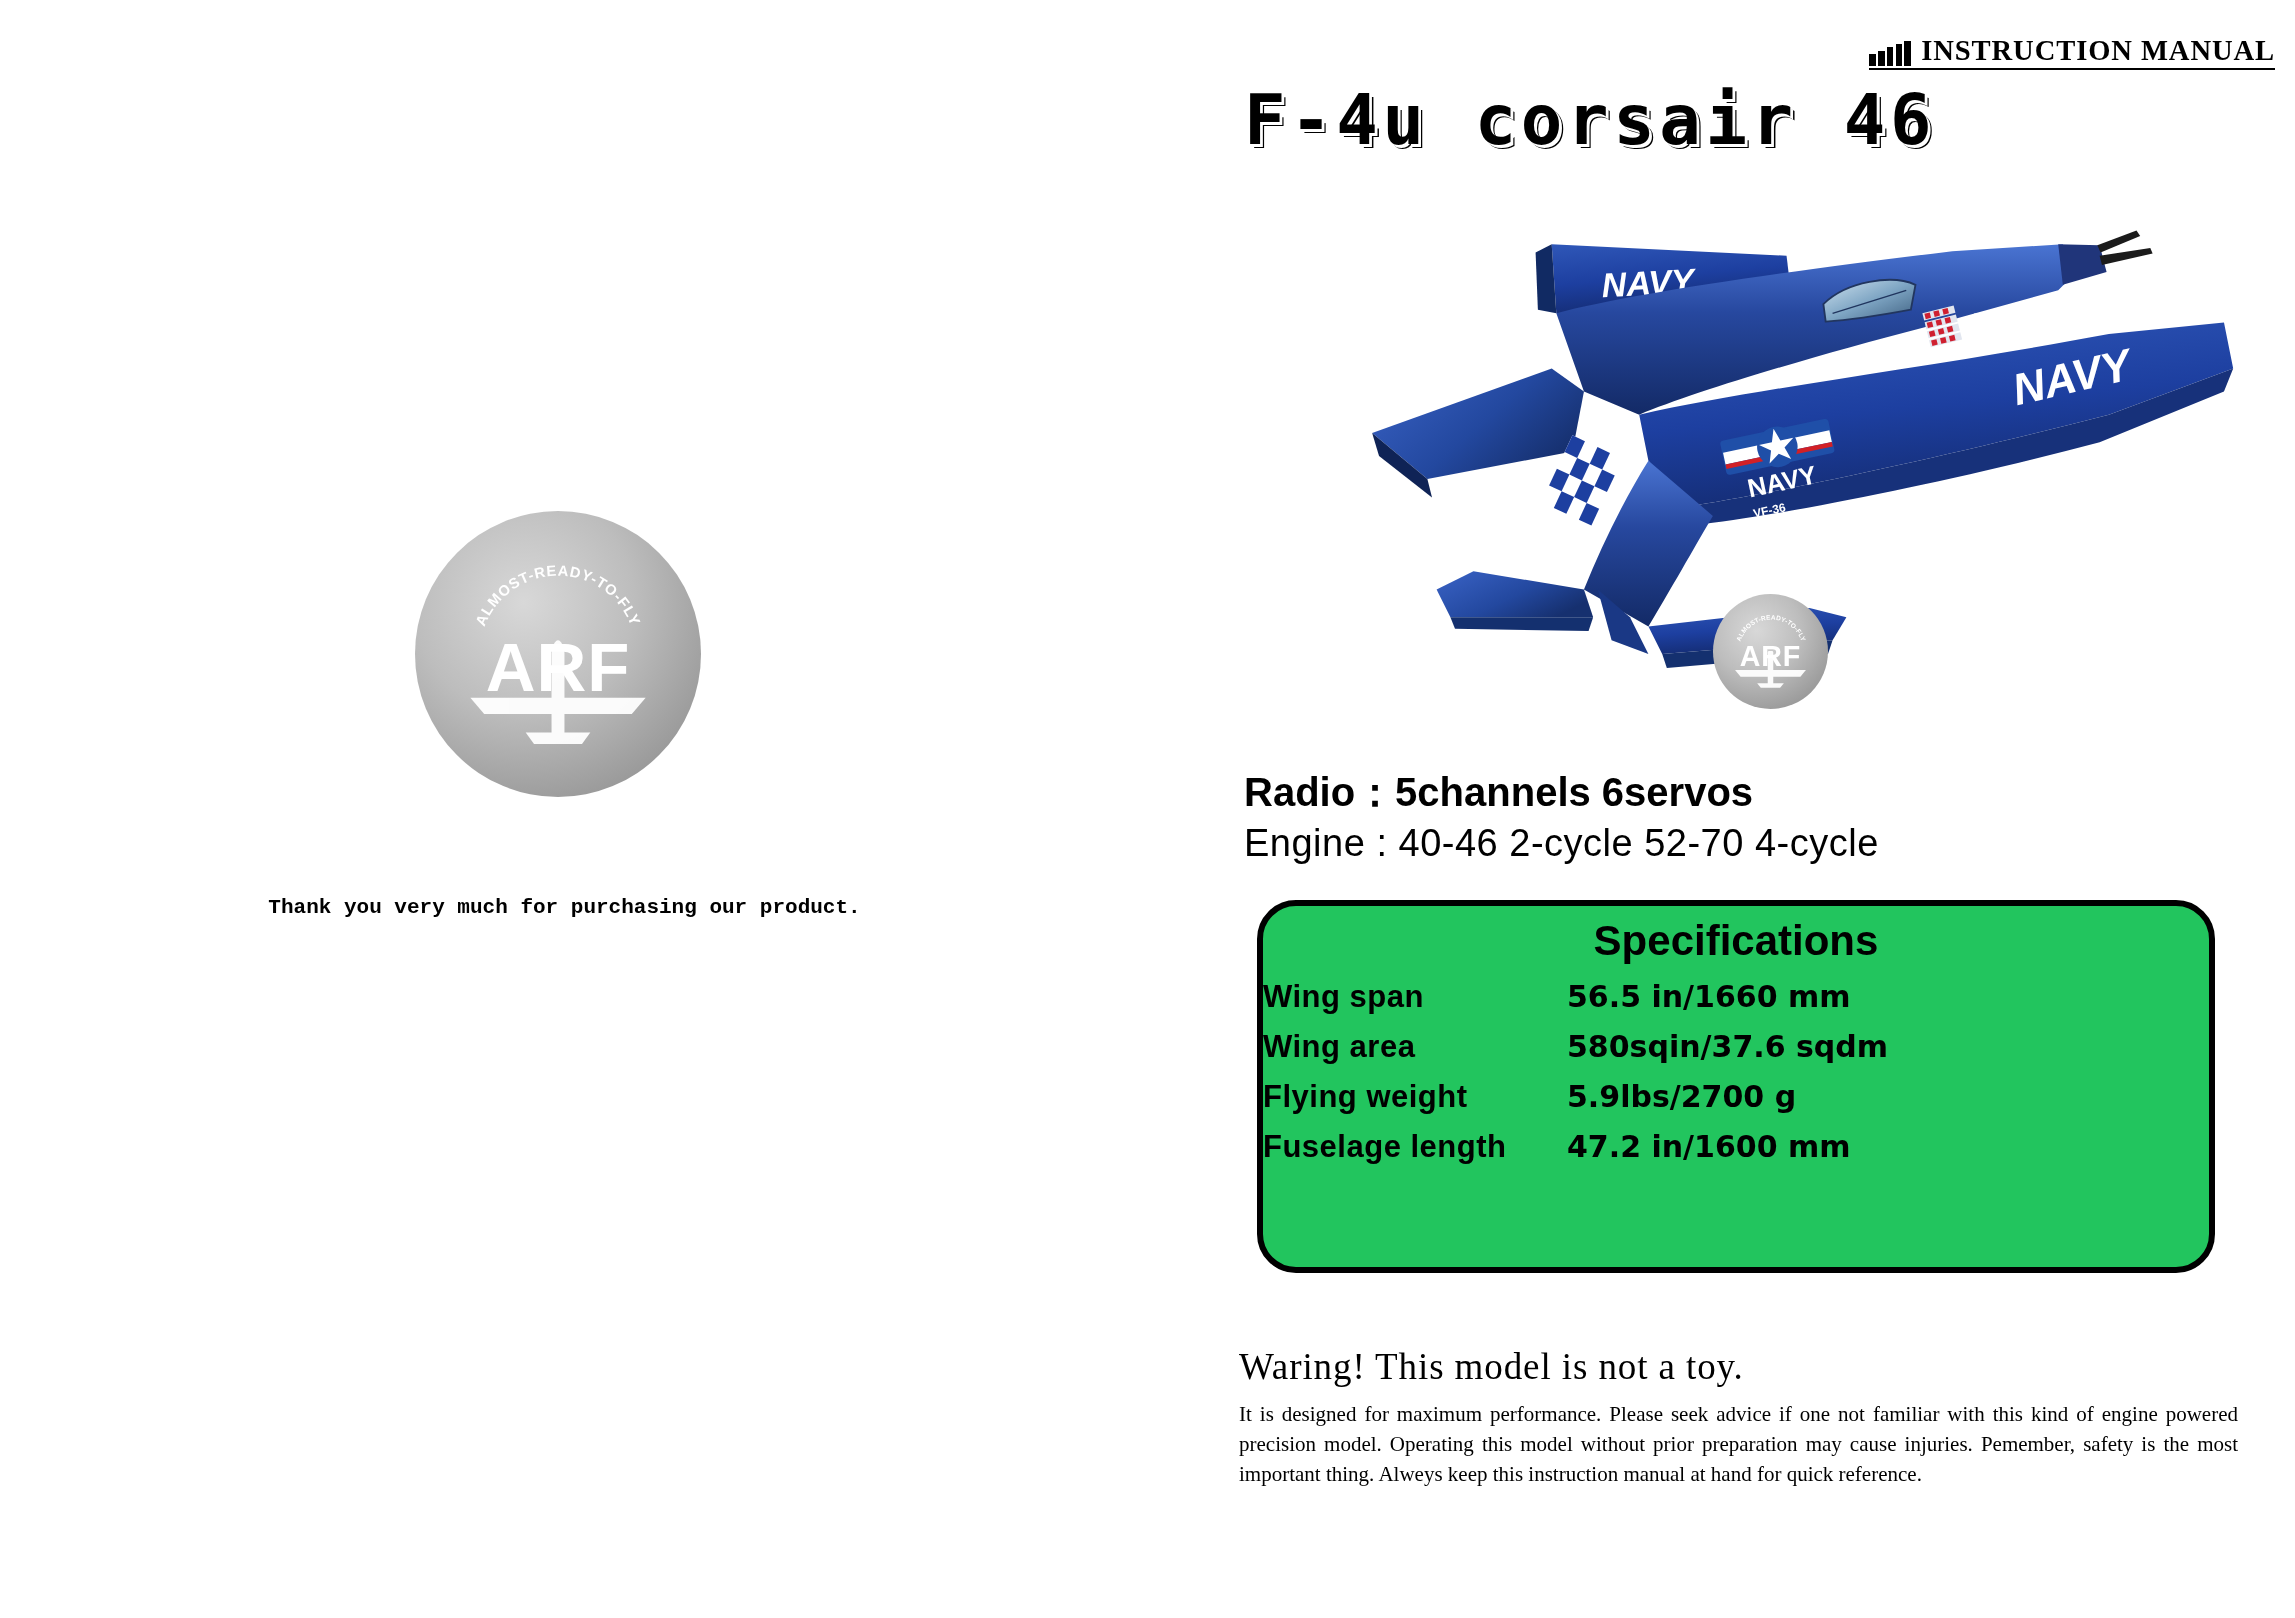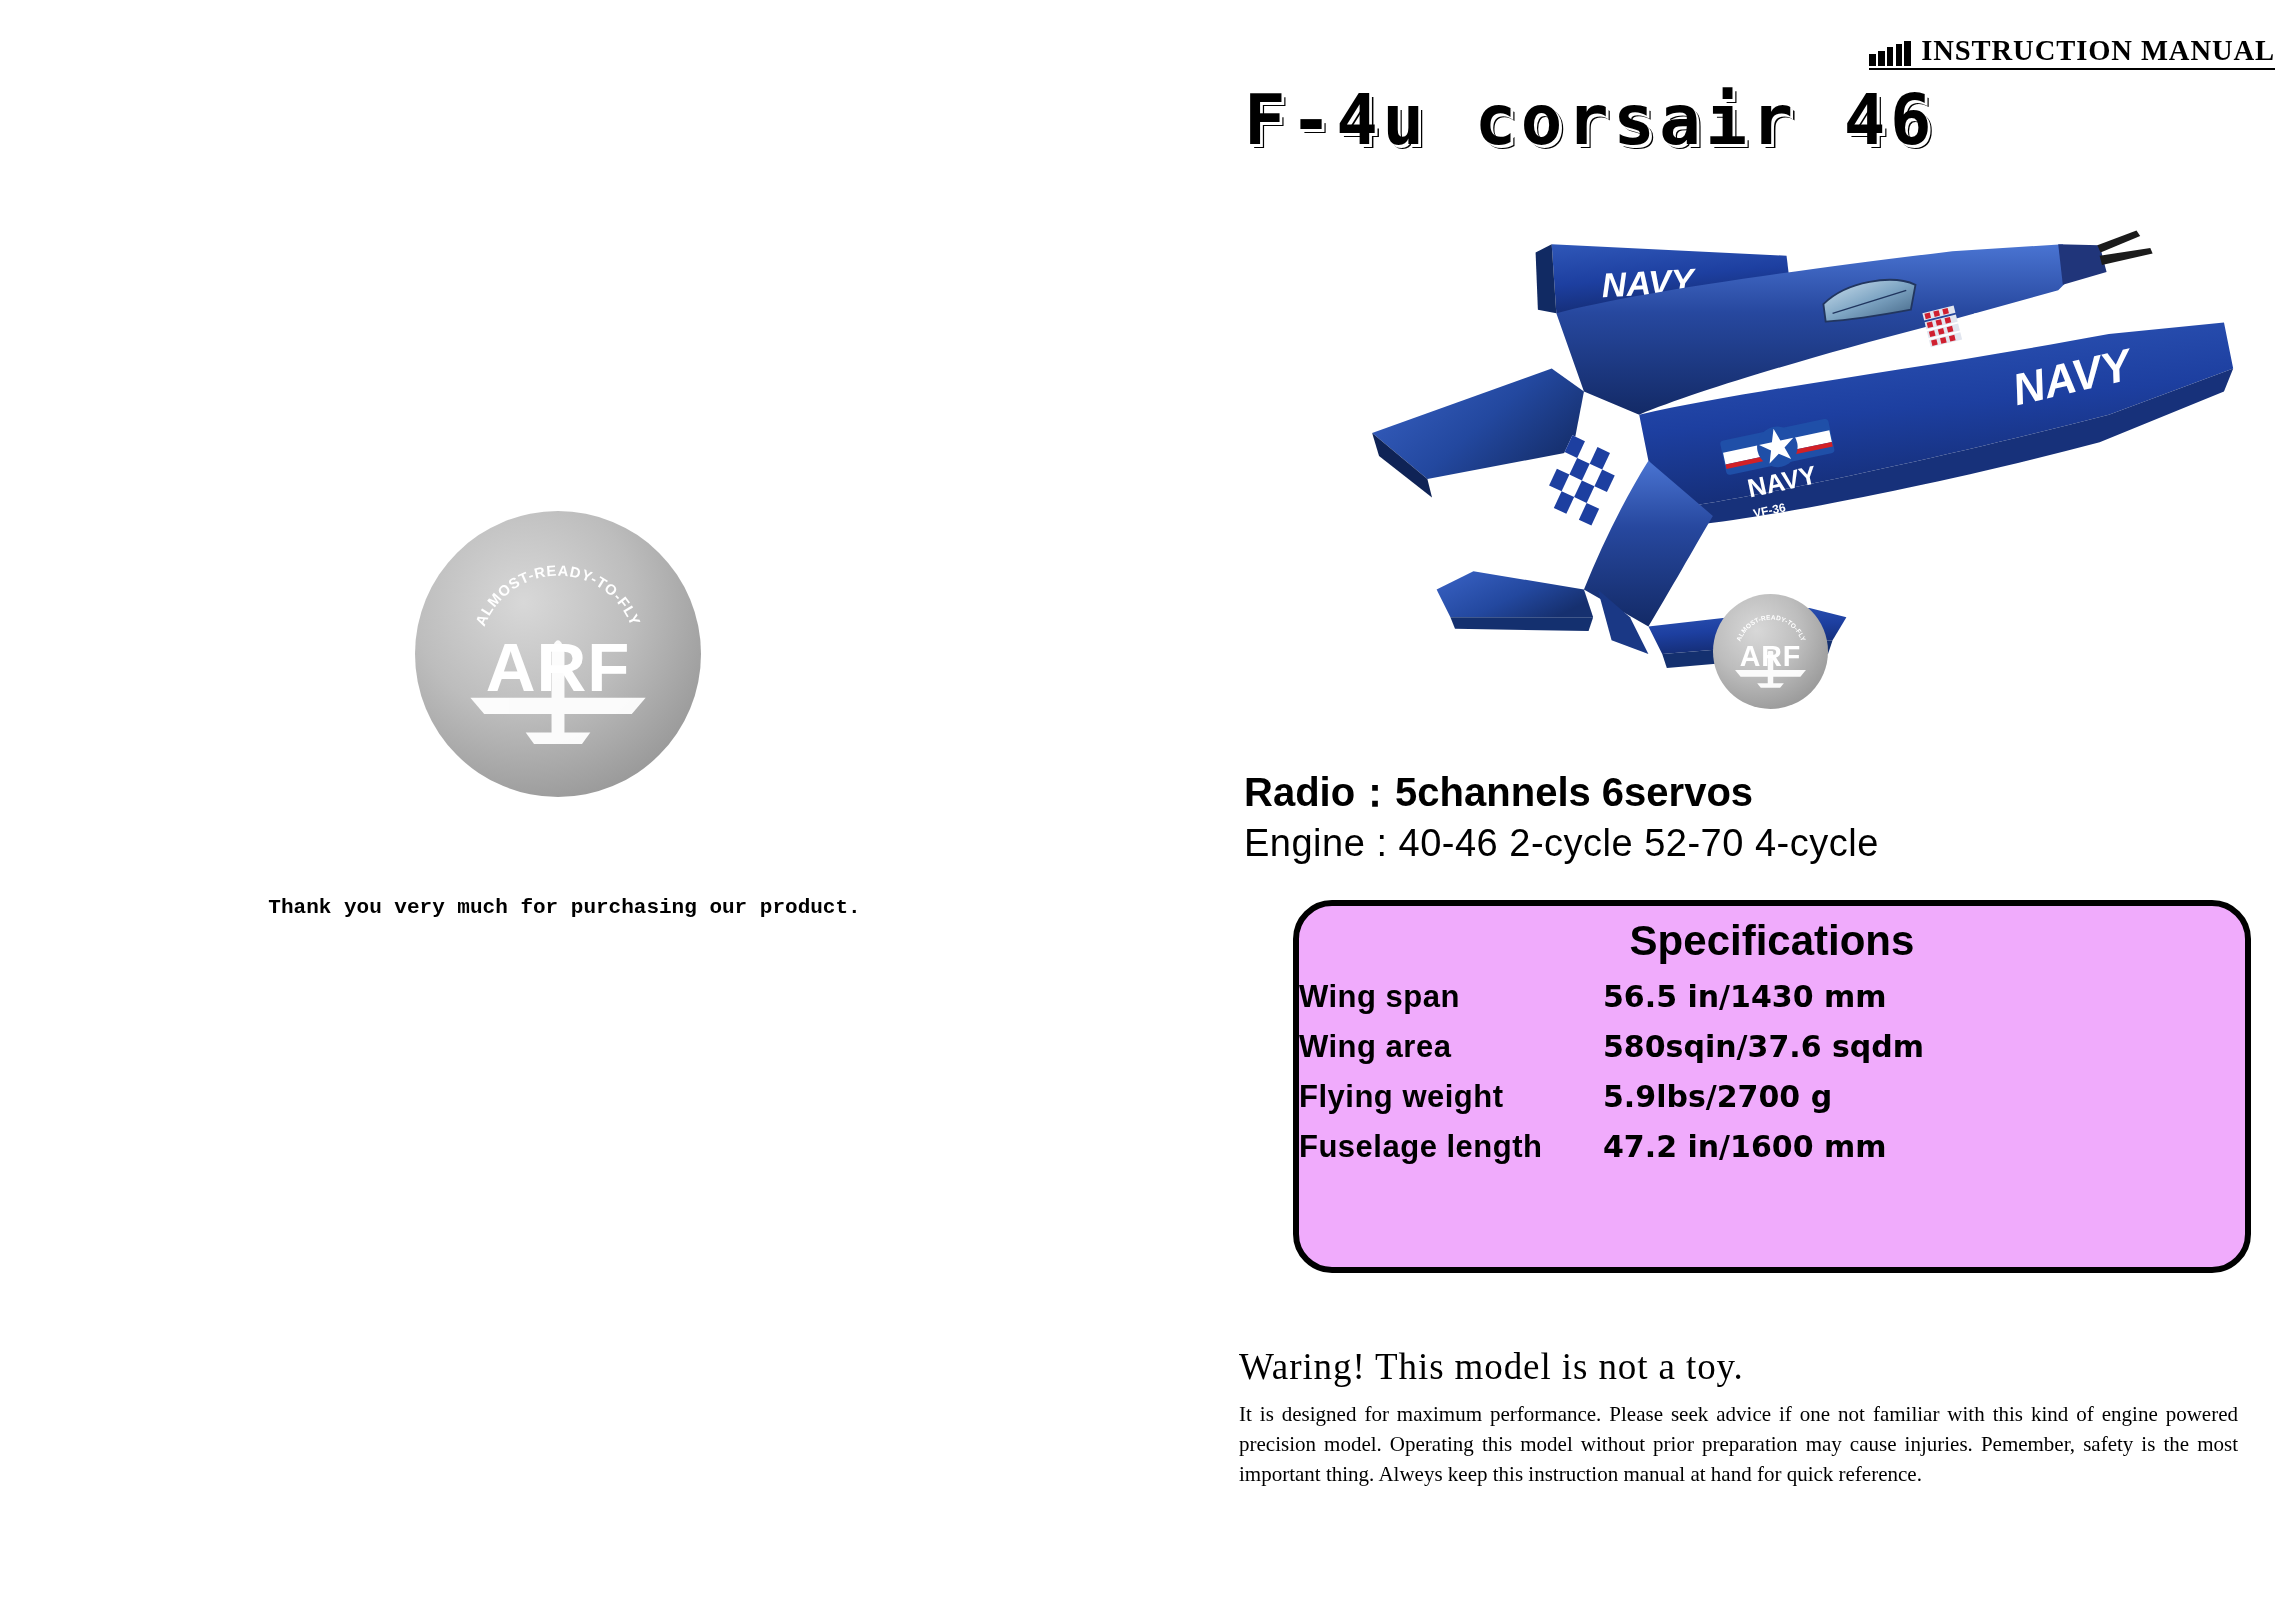--- a/index.html
+++ b/index.html
@@ -160,23 +160,22 @@
 
   
   #spec-box {
     position: absolute;
     left: 1257px;
     top: 900px;
     width: 958px;
     height: 373px;
     border: 6px solid #000;
     border-radius: 39px;
-    background: #f0abfc;
+    background: #22c55e;
     box-sizing: border-box;
-    margin-left: 36px;
   }
   #spec-title {
     text-align: center;
     font-family: "Liberation Sans", sans-serif;
     font-weight: bold;
     font-size: 42px;
     margin-top: 11px;
     color: #000;
   }
   .spec-row {
@@ -393,21 +392,21 @@
 <div id="thankyou">Thank you very much for purchasing our product.</div>
 
 <div id="radio-line">Radio：5channels 6servos</div>
 <div id="engine-line">Engine : 40-46 2-cycle 52-70 4-cycle</div>
 
 <div id="spec-box">
   <div id="spec-title">Specifications</div>
 
   <div class="spec-row">
     <div class="spec-label">Wing span</div>
-    <div class="spec-value">56.5 in/1430 mm</div>
+    <div class="spec-value">56.5 in/1660 mm</div>
   </div>
   <div class="spec-row">
     <div class="spec-label">Wing area</div>
     <div class="spec-value">580sqin/37.6 sqdm</div>
   </div>
   <div class="spec-row">
     <div class="spec-label">Flying weight</div>
     <div class="spec-value">5.9lbs/2700 g</div>
   </div>
   <div class="spec-row">

